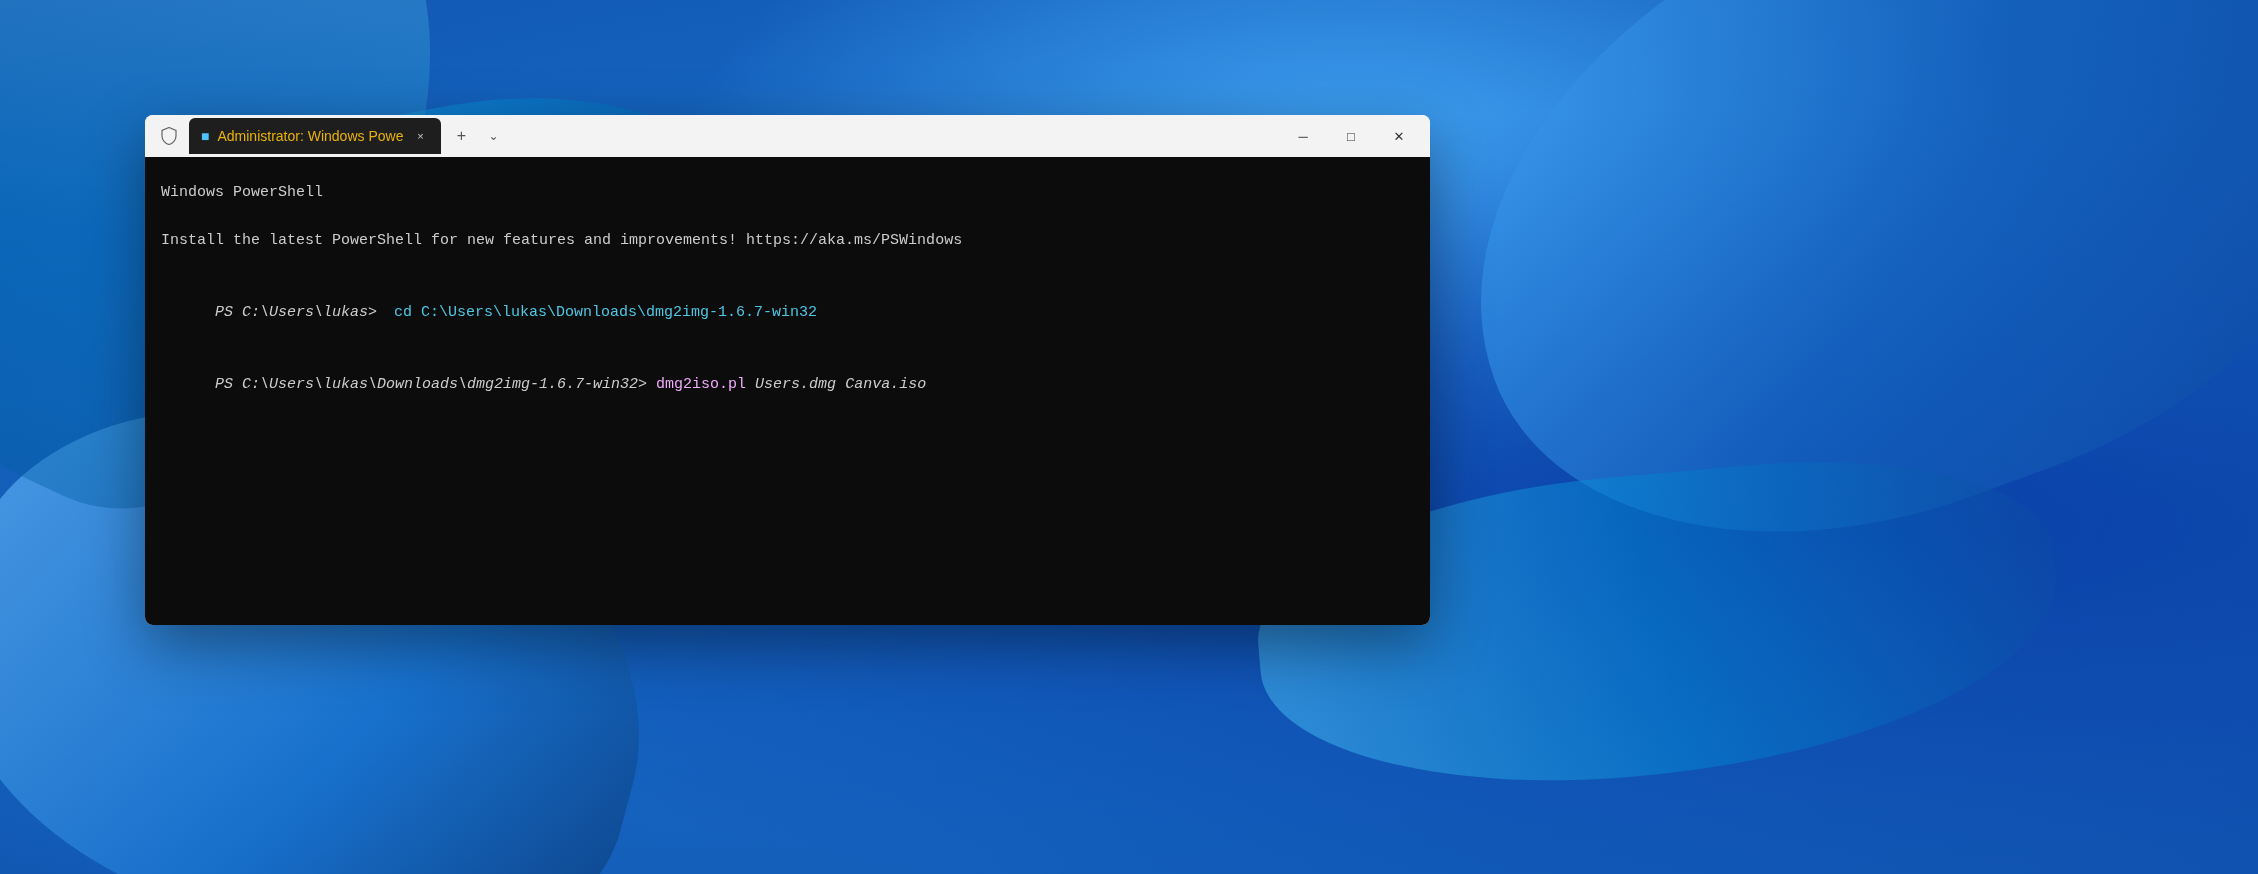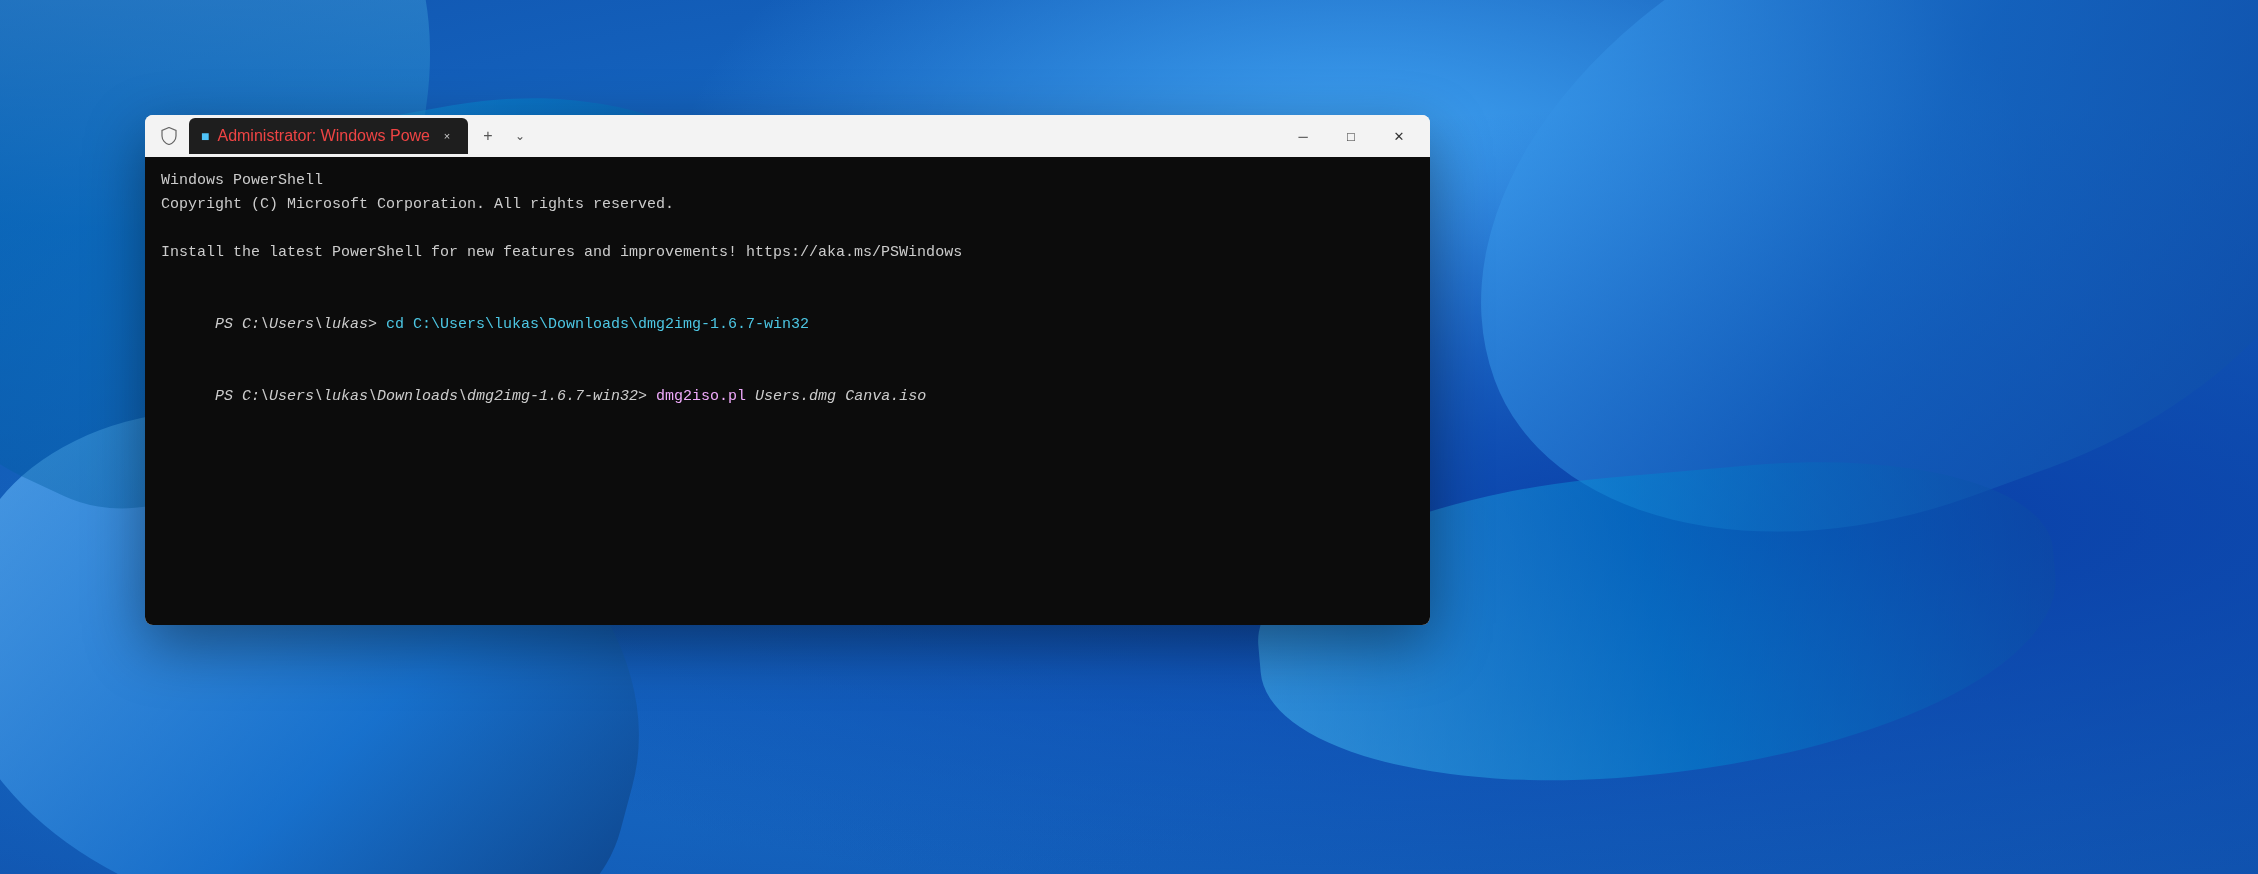--- a/index.html
+++ b/index.html
@@ -143,22 +143,22 @@
       cursor: pointer;
       min-width: 180px;
     }
 
     .tab-icon {
       color: #4fc3f7;
       font-size: 14px;
     }
 
     .tab-label {
-      color: #ef4444;
-      font-size: 16px;
+      color: #eab308;
+      font-size: 14px;
       font-family: 'Segoe UI', sans-serif;
       flex: 1;
     }
 
     .tab-close {
       width: 18px;
       height: 18px;
       display: flex;
       align-items: center;
       justify-content: center;
@@ -210,21 +210,21 @@
       cursor: pointer;
       border-radius: 4px;
       color: #333;
       font-size: 13px;
     }
 
     
     .terminal-content {
       flex: 1;
       background: #0c0c0c;
-      padding: 12px 16px;
+      padding: 24px 16px;
       font-family: 'Consolas', 'Courier New', monospace;
       font-size: 15px;
       color: #cccccc;
       overflow: auto;
     }
 
     .term-line {
       line-height: 1.6;
       white-space: pre;
     }
@@ -232,20 +232,21 @@
     .term-blank {
       height: 24px;
     }
 
     .cmd-yellow {
       color: #f0abfc;
     }
 
     .cmd-blue {
       color: #4dc7e4;
+      margin-left: 8px;
     }
 
     .prompt-white {
       color: #cccccc;
       font-style: italic;
     }
   </style>
 </head>
 <body>
 
@@ -281,21 +282,20 @@
 
     <div class="window-controls">
       <div class="win-ctrl-btn">─</div>
       <div class="win-ctrl-btn">□</div>
       <div class="win-ctrl-btn win-ctrl-close">✕</div>
     </div>
   </div>
 
   <div class="terminal-content">
     <div class="term-line">Windows PowerShell</div>
-    <div class="term-line">Copyright (C) Microsoft Corporation. All rights reserved.</div>
     <div class="term-blank"></div>
     <div class="term-line">Install the latest PowerShell for new features and improvements! https://aka.ms/PSWindows</div>
     <div class="term-blank"></div>
     <div class="term-line">
       <span class="prompt-white">PS C:\Users\lukas&gt; </span><span class="cmd-blue">cd C:\Users\lukas\Downloads\dmg2img-1.6.7-win32</span>
     </div>
     <div class="term-line">
       <span class="prompt-white">PS C:\Users\lukas\Downloads\dmg2img-1.6.7-win32&gt; </span><span class="cmd-yellow">dmg2iso.pl</span><span class="prompt-white"> Users.dmg Canva.iso</span>
     </div>
   </div>

